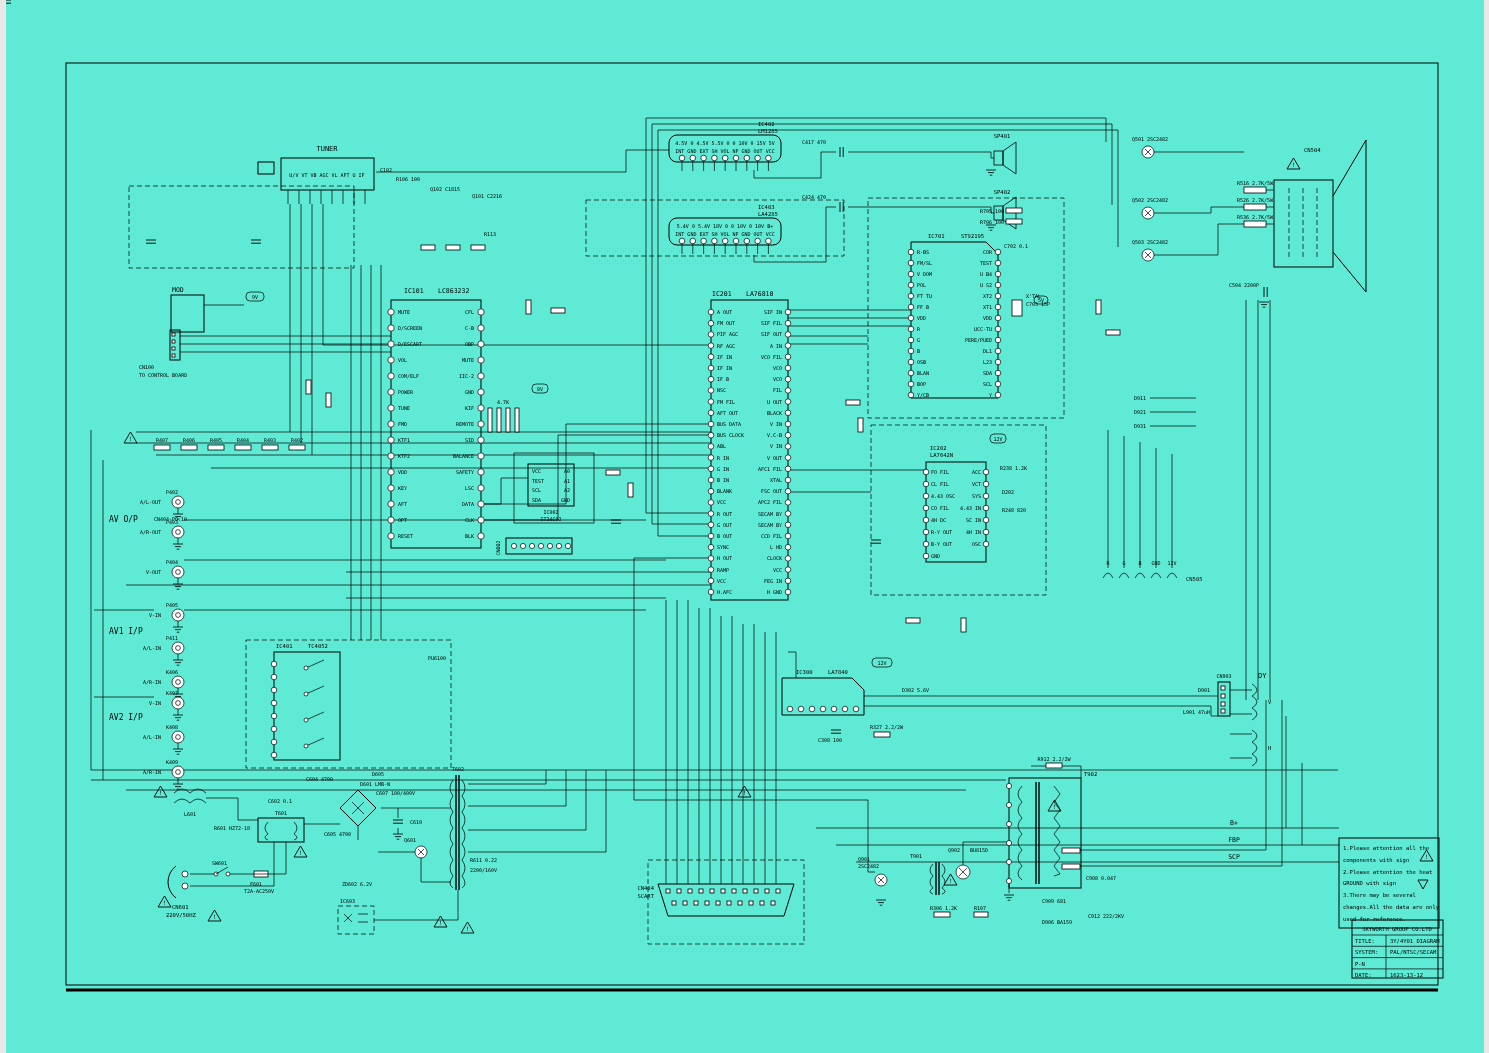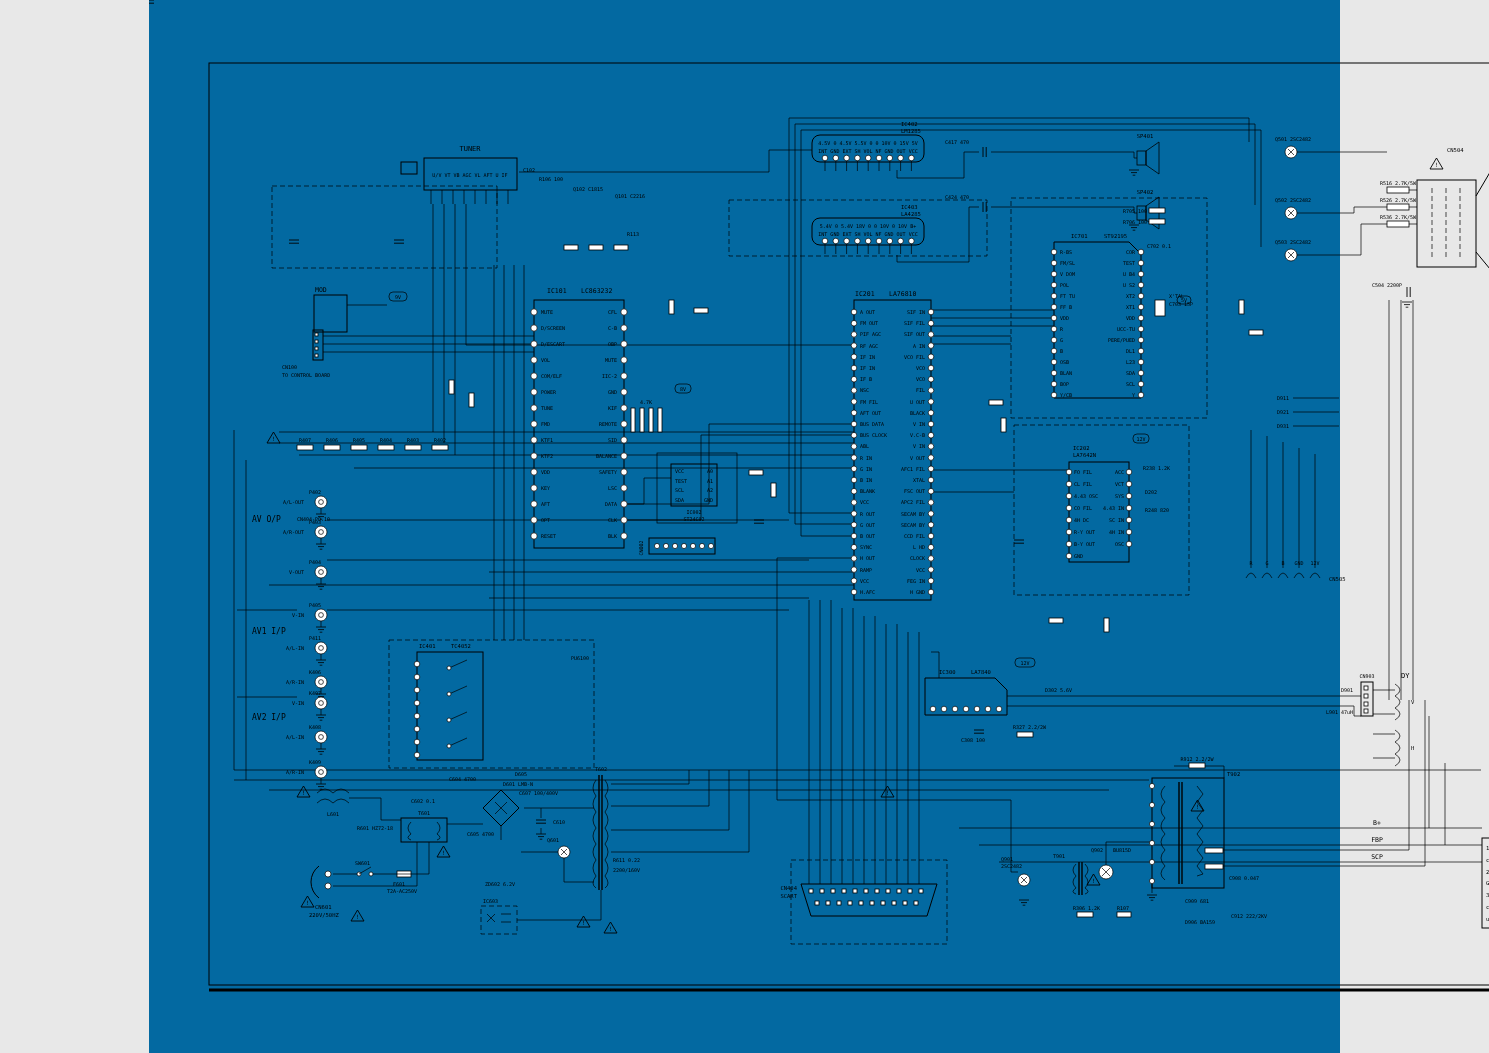--- a/index.html
+++ b/index.html
@@ -1,16 +1,16 @@
 <!DOCTYPE html>
 <html><head>
 <meta charset="utf-8">
 <style>
   html,body{margin:0;padding:0;background:#e8e8e8}
-  .page{width:1191px;height:1053px;background:#0369a1;position:relative;margin:0 auto}
+  .page{width:1478px;height:1053px;background:#5eead4;position:relative;margin:0 auto}
   svg{display:block}
   text{font-family:"DejaVu Sans Mono","Liberation Mono",monospace;font-size:6px;fill:#000}
   .t5{font-size:5px}.t55{font-size:5.5px}.t65{font-size:6.5px}.t7{font-size:7px}.t8{font-size:8px}
   .tm{text-anchor:middle}.te{text-anchor:end}
   .w{fill:none;stroke:#000;stroke-width:.7}
   .b{fill:none;stroke:#000;stroke-width:1}
   .b2{fill:none;stroke:#000;stroke-width:1.4}
   .d{stroke-dasharray:5 3}
   .pin{fill:#fff;stroke:#000;stroke-width:.7}
   .comp{fill:#fff;stroke:#000;stroke-width:.8}

